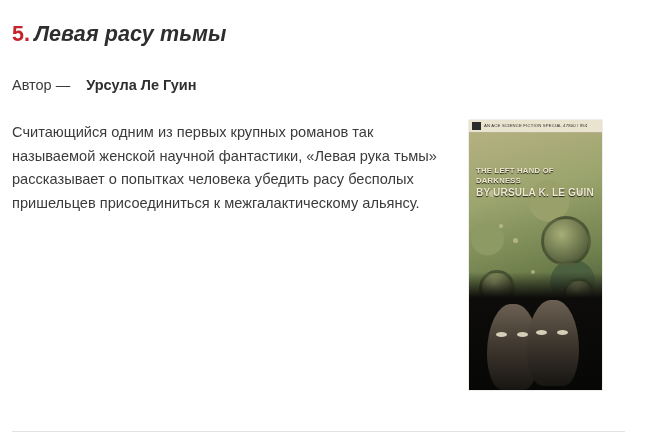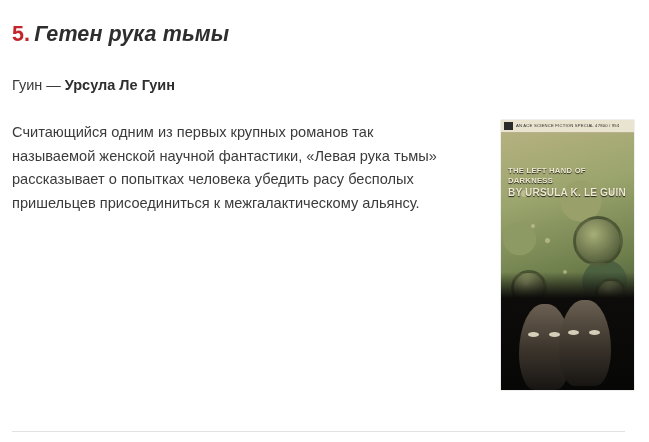--- a/index.html
+++ b/index.html
@@ -42,20 +42,21 @@
   }
   .author-line {
     margin: 27px 0 0 0;
     font-size: 14.5px;
     color: #3b3b3b;
     line-height: 1.4;
   }
   .author-line .author-name {
     font-weight: bold;
     color: #2e2e2e;
+    margin-left: 12px;
   }
   .content {
     position: relative;
     margin-top: 26px;
   }
   .text-col {
     width: 440px;
   }
   p.para {
     margin: 0 0 22px 0;
@@ -73,21 +74,20 @@
     width: 133px;
     height: 270px;
   }
   .cover {
     position: relative;
     width: 133px;
     height: 270px;
     overflow: hidden;
     background: #cfc9ad;
     box-shadow: 0 0 1px rgba(0,0,0,0.4);
-    margin-left: 32px;
   }
   
   .cover .bg {
     position: absolute;
     inset: 0;
     background:
       radial-gradient(circle at 22% 72%, #7e8f55 0 12px, rgba(126,143,85,0) 13px),
       radial-gradient(circle at 78% 60%, #4c6140 0 22px, rgba(76,97,64,0) 23px),
       radial-gradient(circle at 14% 44%, #8d9a63 0 16px, rgba(141,154,99,0) 17px),
       radial-gradient(circle at 60% 30%, #9aa06a 0 20px, rgba(154,160,106,0) 21px),
@@ -187,25 +187,25 @@
     height: 1px;
     background: #e2e2e2;
   }
 </style>
 </head>
 <body>
 
 <div class="page">
 
   <h1 class="heading">
-    <span class="num">5.</span><span class="title">Гетен рука тьмы</span>
+    <span class="num">5.</span><span class="title">Левая расу тьмы</span>
   </h1>
 
   <div class="author-line">
-    <span>Гуин — </span><span class="author-name">Урсула Ле Гуин</span>
+    <span>Автор — </span><span class="author-name">Урсула Ле Гуин</span>
   </div>
 
   <div class="content">
 
     <div class="text-col">
       <p class="para">Считающийся одним из первых крупных романов так называемой женской научной фантастики, «Левая рука тьмы» рассказывает о попытках человека убедить расу бесполых пришельцев присоединиться к межгалактическому альянсу.</p>
     </div>
 
     <div class="cover-wrap">
       <div class="cover">

